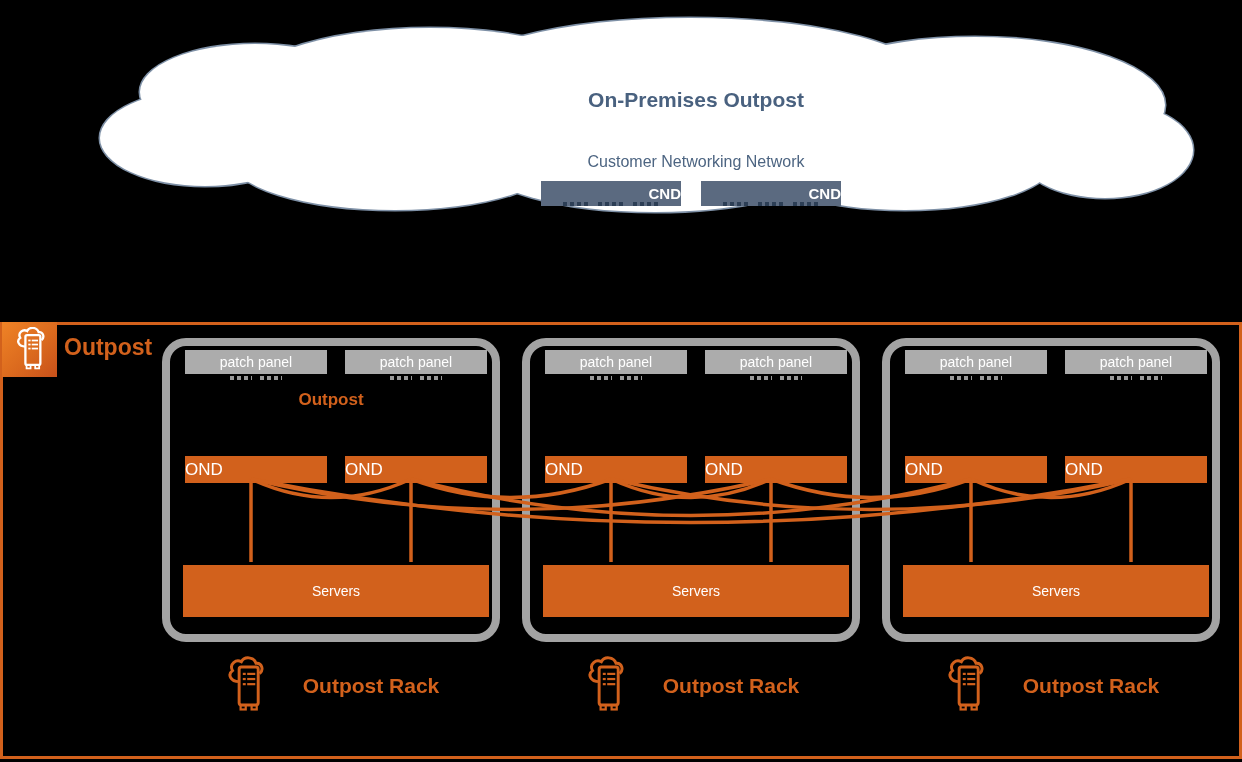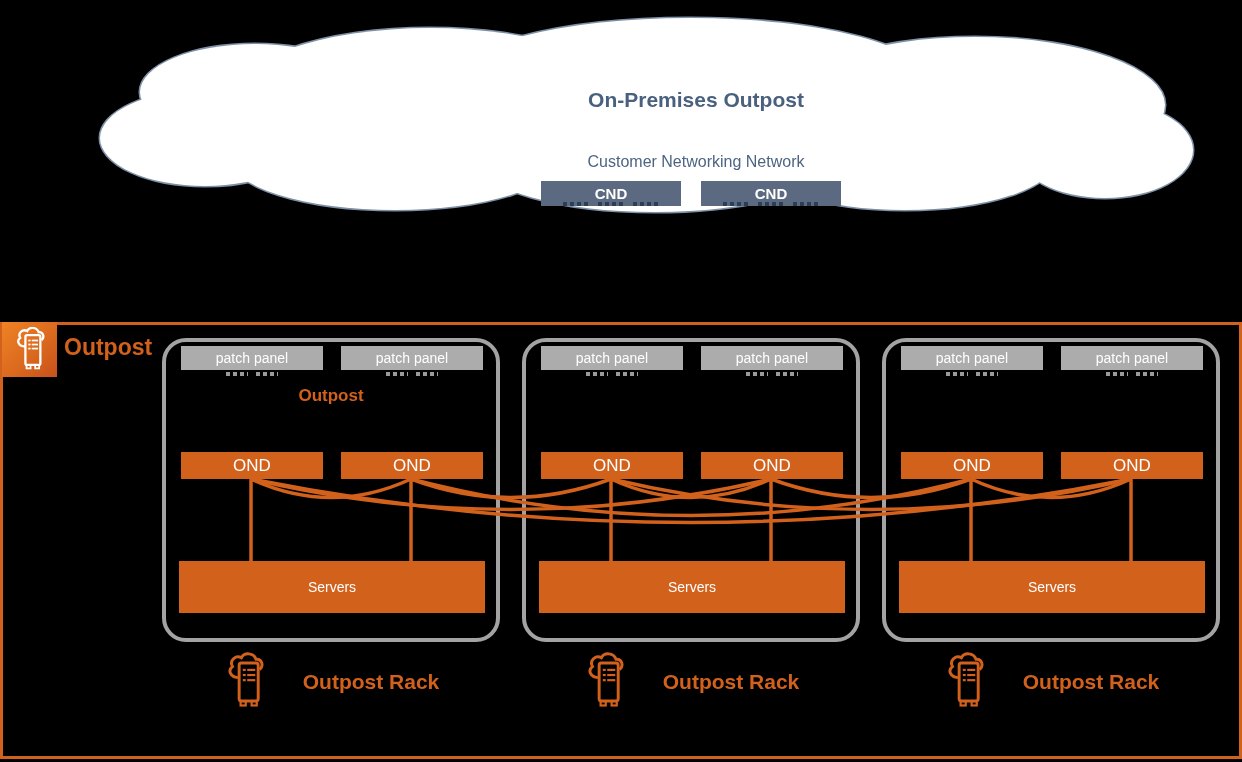--- a/index.html
+++ b/index.html
@@ -8,49 +8,49 @@
   .abs{position:absolute;}
   svg{display:block;}
 
   
   #cloud-svg{left:0;top:0;}
   .onprem-title{left:421px;top:88px;width:550px;text-align:center;
     font-size:21px;font-weight:bold;color:#49617F;}
   .onprem-sub{left:421px;top:153px;width:550px;text-align:center;
     font-size:16px;color:#4D6582;}
   .cnd-box{top:181px;width:140px;height:25px;background:#5B6A80;
-    color:#fff;font-size:15px;font-weight:bold;text-align:center;
+    color:#fff;font-size:15px;font-weight:bold;text-align:right;
     line-height:25px;}
   .cnd-ports{top:202px;height:4px;display:flex;gap:9px;justify-content:center;}
   .cnd-ports span{width:26px;height:4px;
     background:repeating-linear-gradient(90deg,#2C3E55 0 4px,transparent 4px 7px);}
 
   
   .outpost-frame{left:0;top:322px;width:1242px;height:437px;
     border:3px solid #D2611C;box-sizing:border-box;}
   .outpost-icon{left:2px;top:322px;width:55px;height:55px;
     background:linear-gradient(135deg,#EF8326 0%,#DB6A1E 55%,#C8511B 100%);
     display:flex;align-items:center;justify-content:center;}
   .outpost-label{left:64px;top:334px;font-size:23px;font-weight:bold;color:#D2611C;}
 
   
-  .rack{top:338px;width:338px;height:304px;border:4px solid #a3a3a3;
+  .rack{top:338px;width:338px;height:304px;border:8px solid #a3a3a3;
     border-radius:24px;box-sizing:border-box;}
   .rack .patch{position:absolute;top:4px;width:142px;height:24px;
     background:#ACACAC;color:#fff;font-size:14px;text-align:center;
     line-height:24px;}
   .rack .p1{left:15px;} .rack .p2{left:175px;}
   .panel-ports{position:absolute;top:30px;width:142px;height:4px;
     display:flex;gap:8px;justify-content:center;}
   .panel-ports span{width:22px;height:4px;
     background:repeating-linear-gradient(90deg,#9A9A9A 0 4px,transparent 4px 7px);}
   .ond-caption{position:absolute;left:0;right:0;top:42px;text-align:center;
     color:#D2611C;font-size:17px;font-weight:bold;line-height:24px;}
   .ond{position:absolute;top:110px;width:142px;height:27px;background:#D2611C;
-    color:#fff;font-size:17px;text-align:center;line-height:27px;}
+    color:#fff;font-size:17px;line-height:27px;}
   .servers{position:absolute;left:13px;top:219px;width:306px;height:52px;
     background:#D2611C;color:#fff;font-size:14px;text-align:center;
     line-height:52px;}
   .rack-footer{position:absolute;left:0;right:0;top:300px;height:80px;
     display:flex;align-items:center;justify-content:center;gap:36px;}
   .rack-footer .rack-label{color:#D2611C;font-size:21px;font-weight:bold;}
 
   #mesh-svg{left:0;top:0;pointer-events:none;}
 </style>
 </head>

